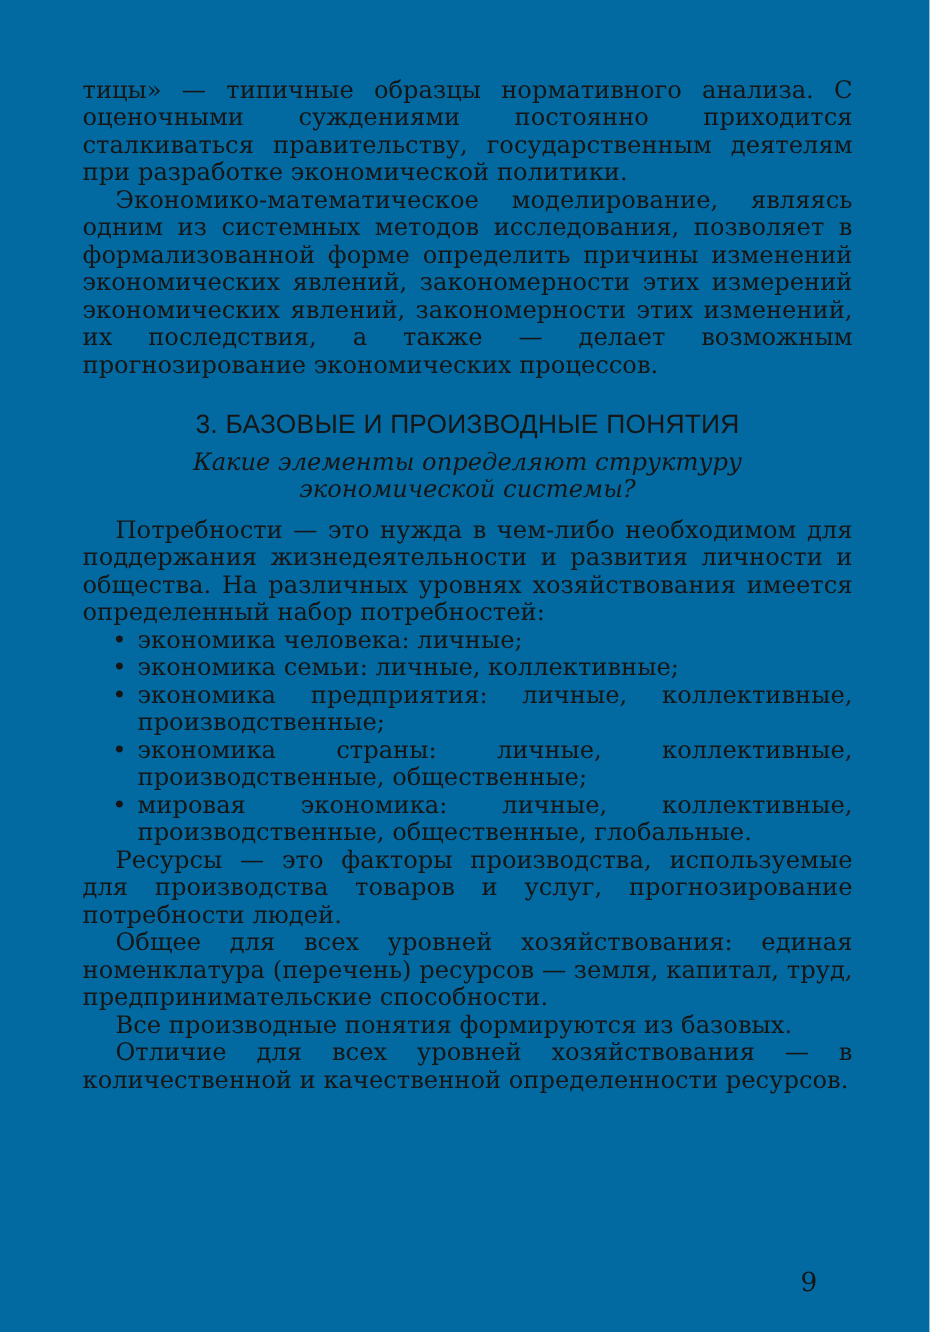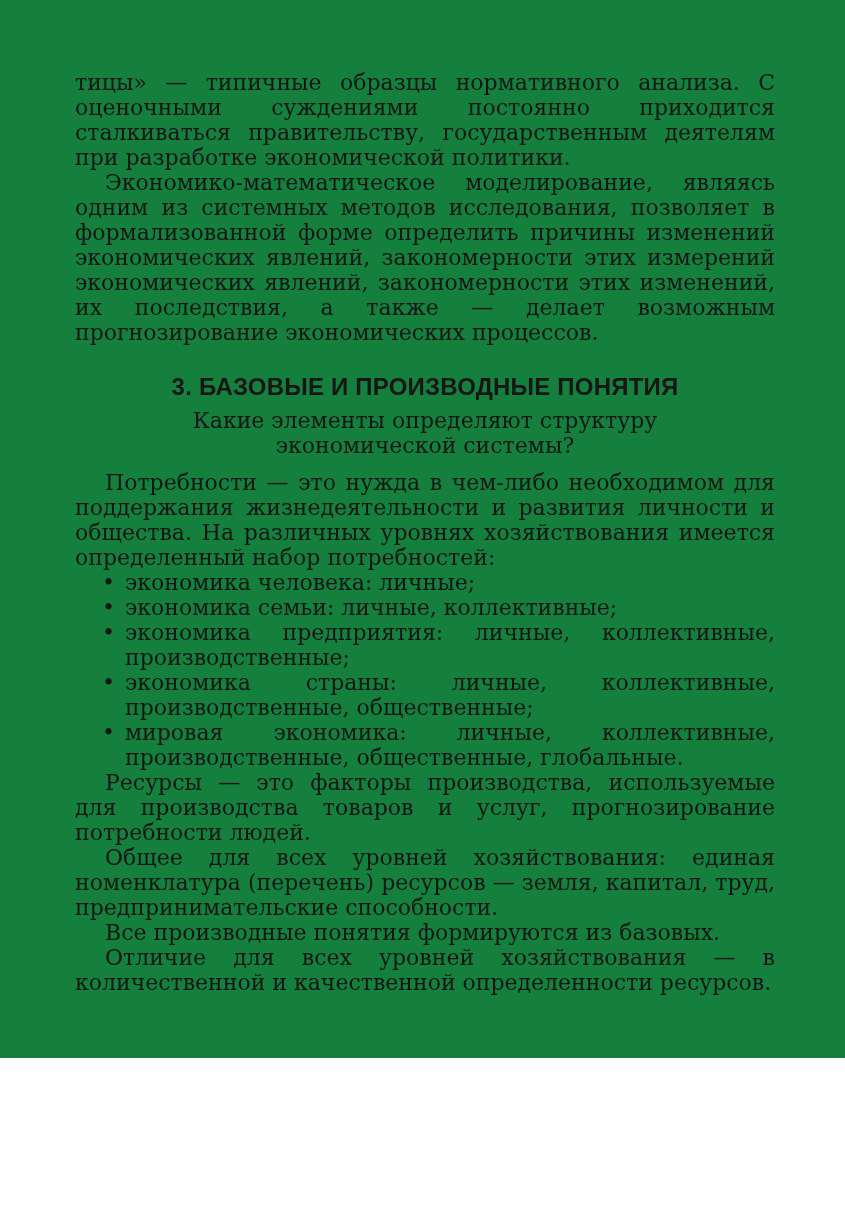--- a/index.html
+++ b/index.html
@@ -3,22 +3,22 @@
 <meta charset="utf-8">
 <style>
   html, body {
     margin: 0;
     padding: 0;
     background: #ffffff;
   }
   .page {
     position: relative;
     width: 845px;
-    height: 1058px;
-    background: #15803d;
+    height: 1211px;
+    background: #0369a1;
     color: #161616;
     font-family: "DejaVu Serif", serif;
     overflow: hidden;
   }
   .text-column {
     position: absolute;
     left: 75px;
     top: 70px;
     width: 700px;
   }
@@ -29,28 +29,29 @@
     text-align: justify;
     text-indent: 30px;
     hyphens: auto;
     -webkit-hyphens: auto;
   }
   .para.noindent { text-indent: 0; }
   .para b { font-weight: normal; }
   .section-heading {
     margin: 28px 0 0 0;
     font-family: "Liberation Sans", sans-serif;
-    font-weight: bold;
+    font-weight: normal;
     font-size: 24px;
     line-height: 27px;
     text-align: center;
     letter-spacing: 0.2px;
   }
   .section-subtitle {
     margin: 8px 0 12px 0;
+    font-style: italic;
     font-size: 22px;
     line-height: 25px;
     text-align: center;
   }
   .bullet-list {
     margin: 0;
     padding: 0;
     list-style: none;
   }
   .bullet-list li {

